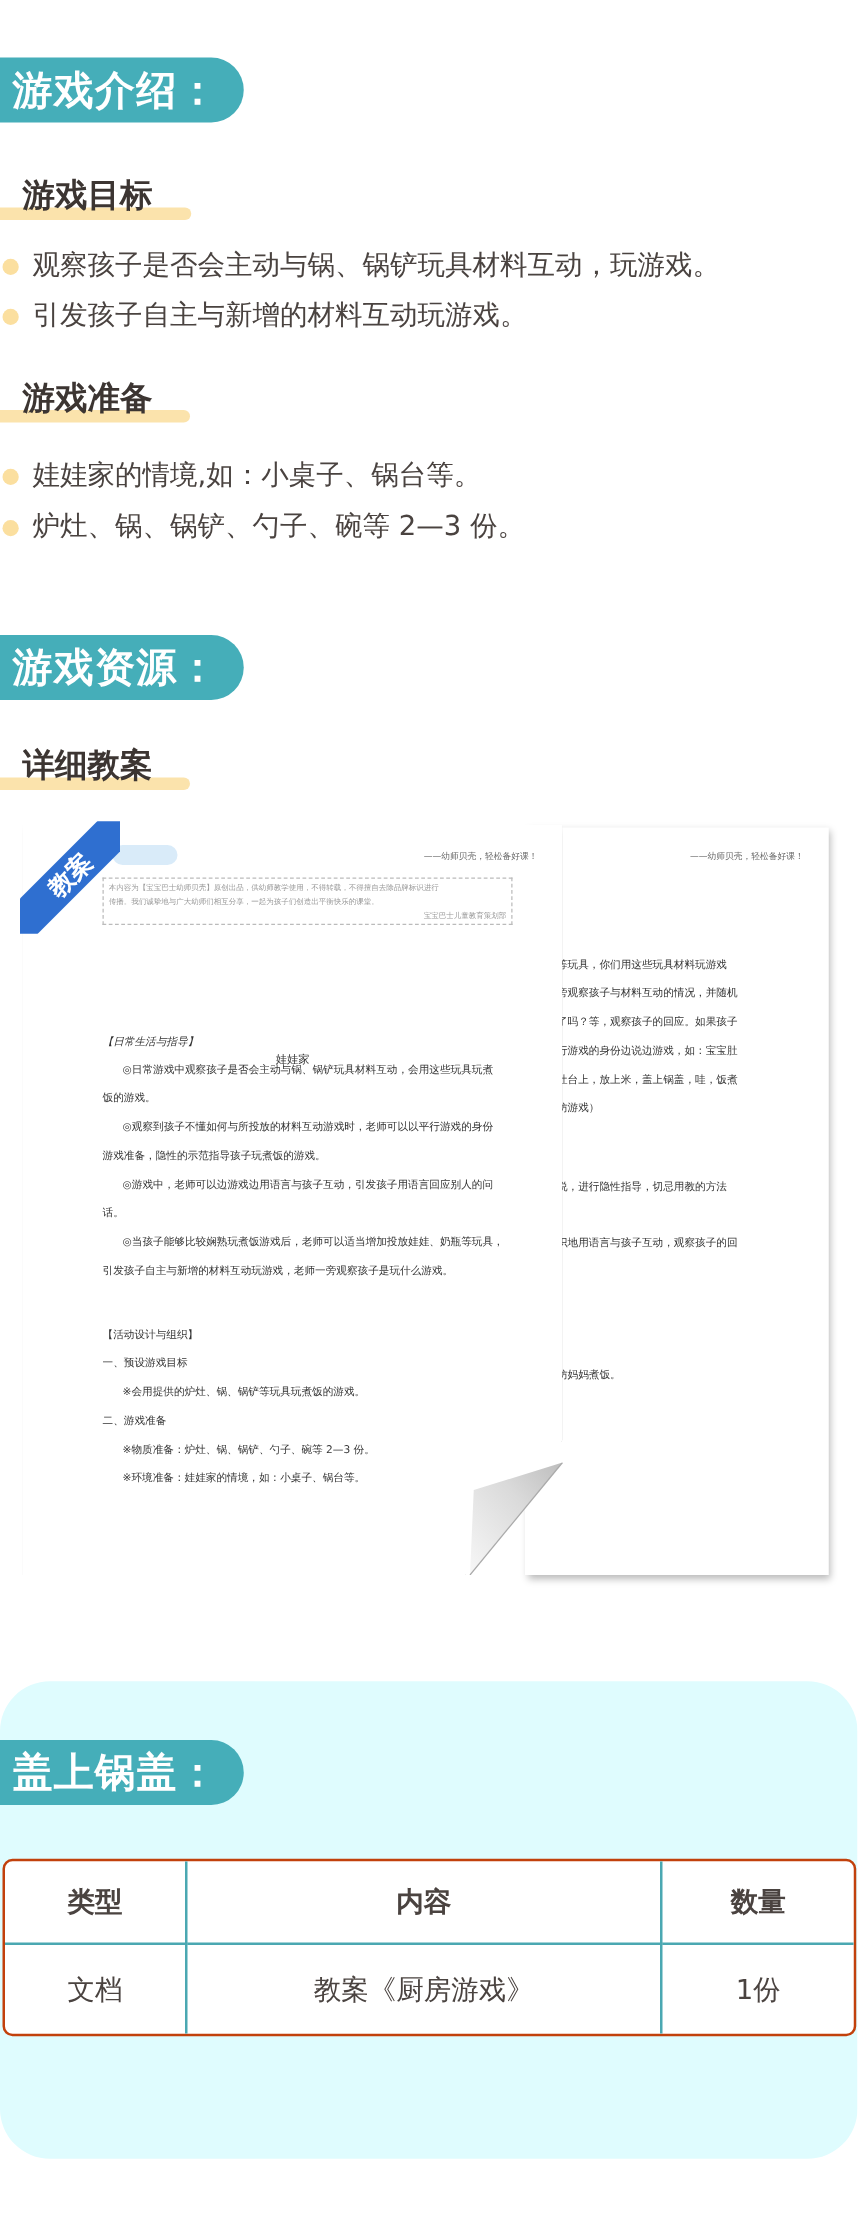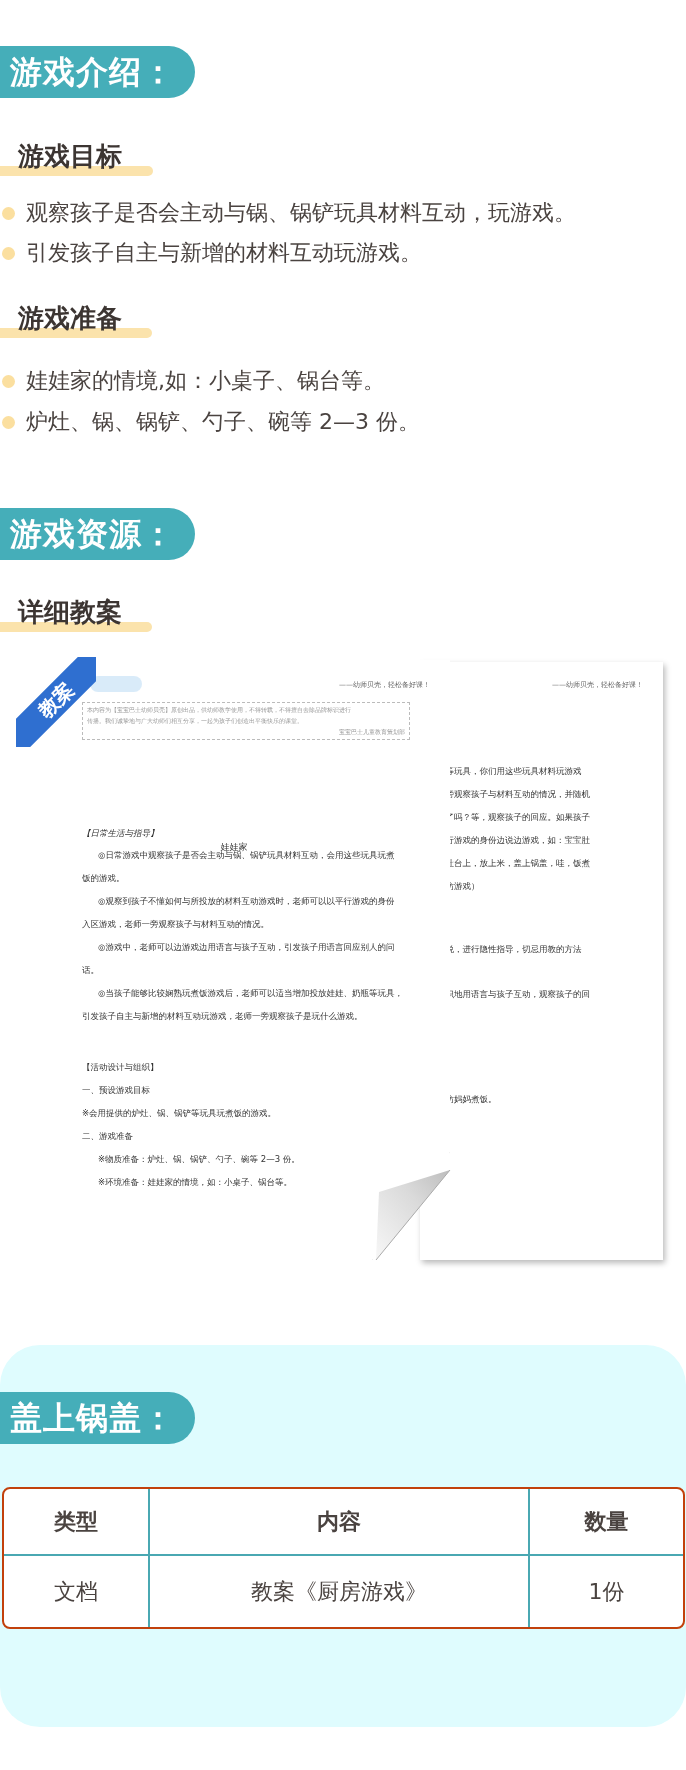--- a/index.html
+++ b/index.html
@@ -87,28 +87,28 @@
   <div style="position:absolute; left:64px; top:42px; width:328px; height:38px; border:1px dashed #bbb;">
     <div class="doc-text" style="left:4px; top:3px; font-size:6px; color:#999;">本内容为【宝宝巴士幼师贝壳】原创出品，供幼师教学使用，不得转载，不得擅自去除品牌标识进行</div>
     <div class="doc-text" style="left:4px; top:14px; font-size:6px; color:#999;">传播。我们诚挚地与广大幼师们相互分享，一起为孩子们创造出平衡快乐的课堂。</div>
     <div class="doc-text" style="right:4px; top:25px; font-size:6px; color:#999;">宝宝巴士儿童教育策划部</div>
   </div>
   <div class="doc-text" style="left:0; width:432px; text-align:center; top:134px; font-size:9px;margin-top:47px;">娃娃家</div>
   <div class="doc-text" style="left:64px; top:168px;font-style:italic;">【日常生活与指导】</div>
   <div class="doc-text" style="left:80px; top:190px;">◎日常游戏中观察孩子是否会主动与锅、锅铲玩具材料互动，会用这些玩具玩煮</div>
   <div class="doc-text" style="left:64px; top:213px;">饭的游戏。</div>
   <div class="doc-text" style="left:80px; top:236px;">◎观察到孩子不懂如何与所投放的材料互动游戏时，老师可以以平行游戏的身份</div>
-  <div class="doc-text" style="left:64px; top:259px;">入区游戏，老师一旁观察孩子与材料互动的情况。</div>
+  <div class="doc-text" style="left:64px; top:259px;">游戏准备，隐性的示范指导孩子玩煮饭的游戏。</div>
   <div class="doc-text" style="left:80px; top:282px;">◎游戏中，老师可以边游戏边用语言与孩子互动，引发孩子用语言回应别人的问</div>
   <div class="doc-text" style="left:64px; top:305px;">话。</div>
   <div class="doc-text" style="left:80px; top:328px;">◎当孩子能够比较娴熟玩煮饭游戏后，老师可以适当增加投放娃娃、奶瓶等玩具，</div>
   <div class="doc-text" style="left:64px; top:351px;">引发孩子自主与新增的材料互动玩游戏，老师一旁观察孩子是玩什么游戏。</div>
   <div class="doc-text" style="left:64px; top:402px;">【活动设计与组织】</div>
   <div class="doc-text" style="left:64px; top:425px;">一、预设游戏目标</div>
-  <div class="doc-text" style="left:64px; top:448px;">※会用提供的炉灶、锅、锅铲等玩具玩煮饭的游戏。</div>
+  <div class="doc-text" style="left:80px; top:448px;">※会用提供的炉灶、锅、锅铲等玩具玩煮饭的游戏。</div>
   <div class="doc-text" style="left:64px; top:471px;">二、游戏准备</div>
   <div class="doc-text" style="left:80px; top:494px;">※物质准备：炉灶、锅、锅铲、勺子、碗等 2—3 份。</div>
   <div class="doc-text" style="left:80px; top:517px;">※环境准备：娃娃家的情境，如：小桌子、锅台等。</div>
 </div>
 
 <svg class="curl" viewBox="0 0 80 90">
   <defs>
       <linearGradient id="cg" x1="0" y1="1" x2="1" y2="0">
         <stop offset="0" stop-color="#f7f7f7"></stop>
         <stop offset="0.6" stop-color="#dadada"></stop>

